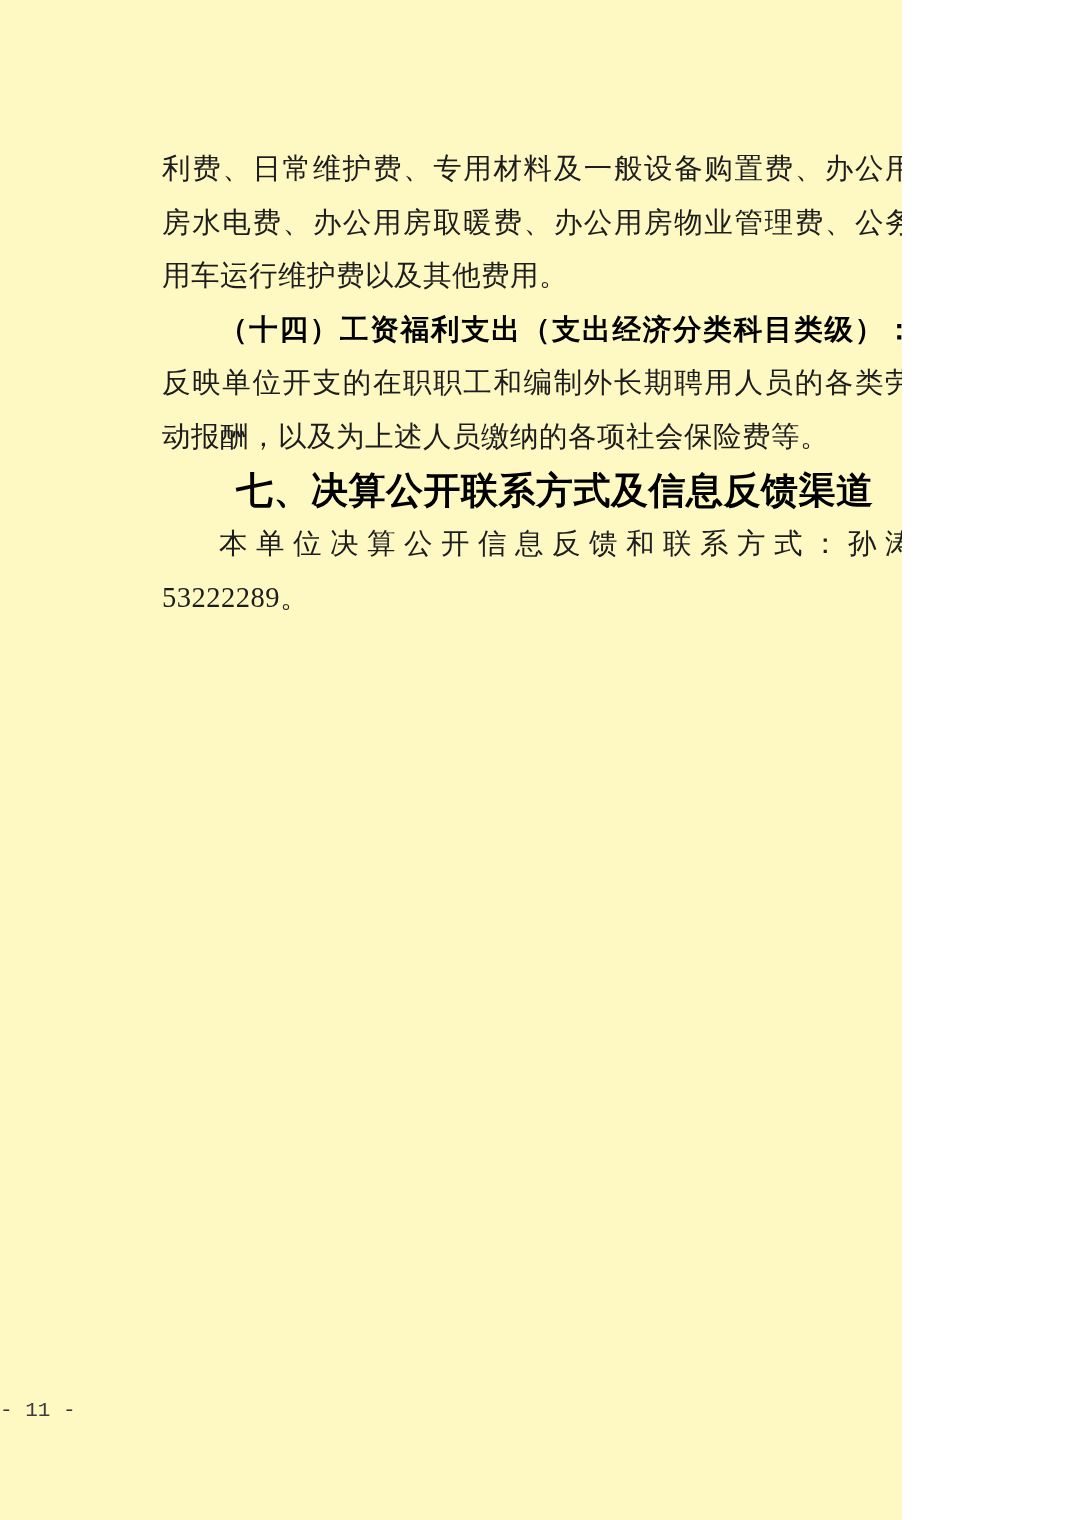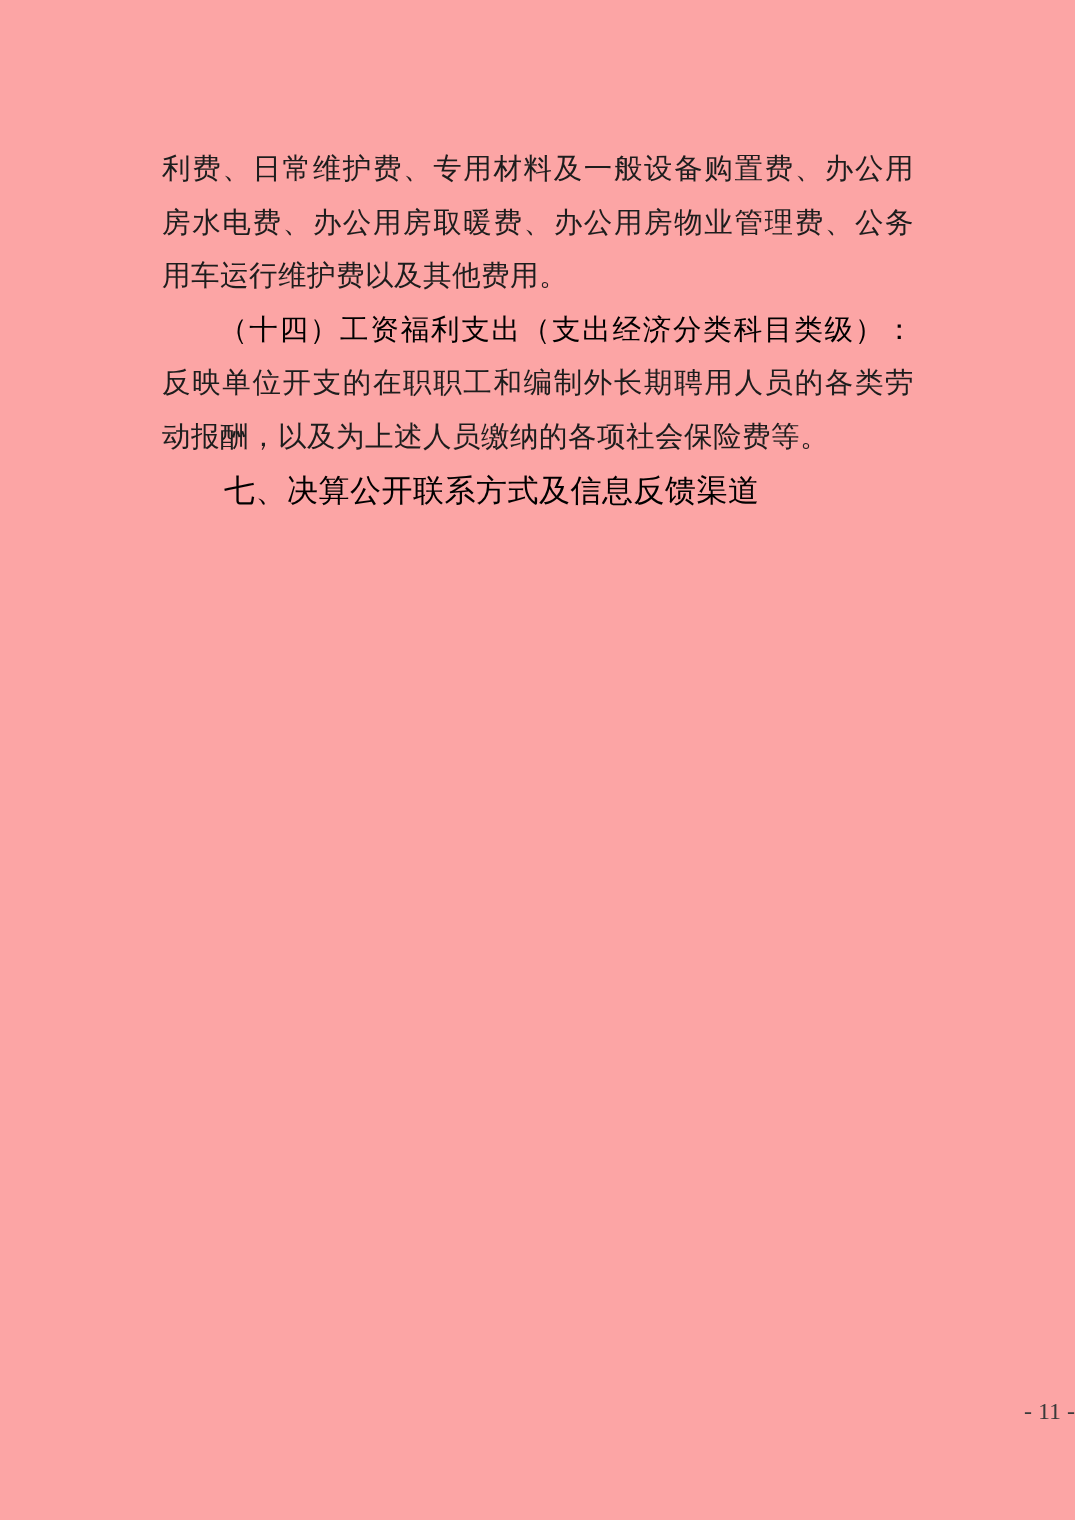--- a/index.html
+++ b/index.html
@@ -2,23 +2,23 @@
 <html lang="zh"><head>
 <meta charset="utf-8">
 <style>
   html, body {
     margin: 0;
     padding: 0;
     background: #ffffff;
   }
   .page {
     position: relative;
-    width: 1075px;
+    width: 902px;
     height: 1520px;
-    background: #fca5a5;
+    background: #fef9c3;
     overflow: hidden;
     font-family: "Liberation Serif", "DejaVu Serif", serif;
     color: #1d1d1d;
   }
   .doc-body {
     position: absolute;
     left: 162px;
     top: 142px;
     width: 752px;
     font-size: 28.5px;
@@ -26,57 +26,58 @@
     text-align: justify;
     letter-spacing: 0.5px;
   }
   .para {
     margin: 0;
   }
   .indent {
     text-indent: 2em;
   }
   .lead {
-    font-weight: 400;
+    font-weight: 700;
     color: #000000;
   }
   .section-heading {
     margin: 0;
     font-family: "Liberation Sans", "DejaVu Sans", sans-serif;
-    font-weight: 400;
+    font-weight: 700;
     color: #000000;
-    font-size: 31px;
+    font-size: 37px;
     line-height: 53.6px;
     text-indent: 2em;
     letter-spacing: 0.5px;
   }
   .page-number {
     position: absolute;
     top: 1398px;
     left: 0;
     width: 100%;
-    text-align: right;
-    font-size: 24px;
+    text-align: left;
+    font-size: 21px;
     line-height: 26px;
     color: #3a3a3a;
-    font-family: Liberation Serif, serif;
+    font-family: Liberation Mono, monospace;
   }
 </style>
 </head>
 <body>
 
 <div class="page">
   <main class="doc-body">
 
     <p class="para">利费、日常维护费、专用材料及一般设备购置费、办公用房水电费、办公用房取暖费、办公用房物业管理费、公务用车运行维护费以及其他费用。</p>
 
     <p class="para indent"><span class="lead">（十四）工资福利支出（支出经济分类科目类级）：</span><span>反映单位开支的在职职工和编制外长期聘用人员的各类劳动报酬，以及为上述人员缴纳的各项社会保险费等。</span></p>
 
 
 
 
     <h2 class="section-heading">七、决算公开联系方式及信息反馈渠道</h2>
 
+    <p class="para indent">本单位决算公开信息反馈和联系方式：孙涛 53222289。</p>
 
   </main>
 
   <div class="page-number">- 11 -</div>
 </div>
 
 </body></html>

